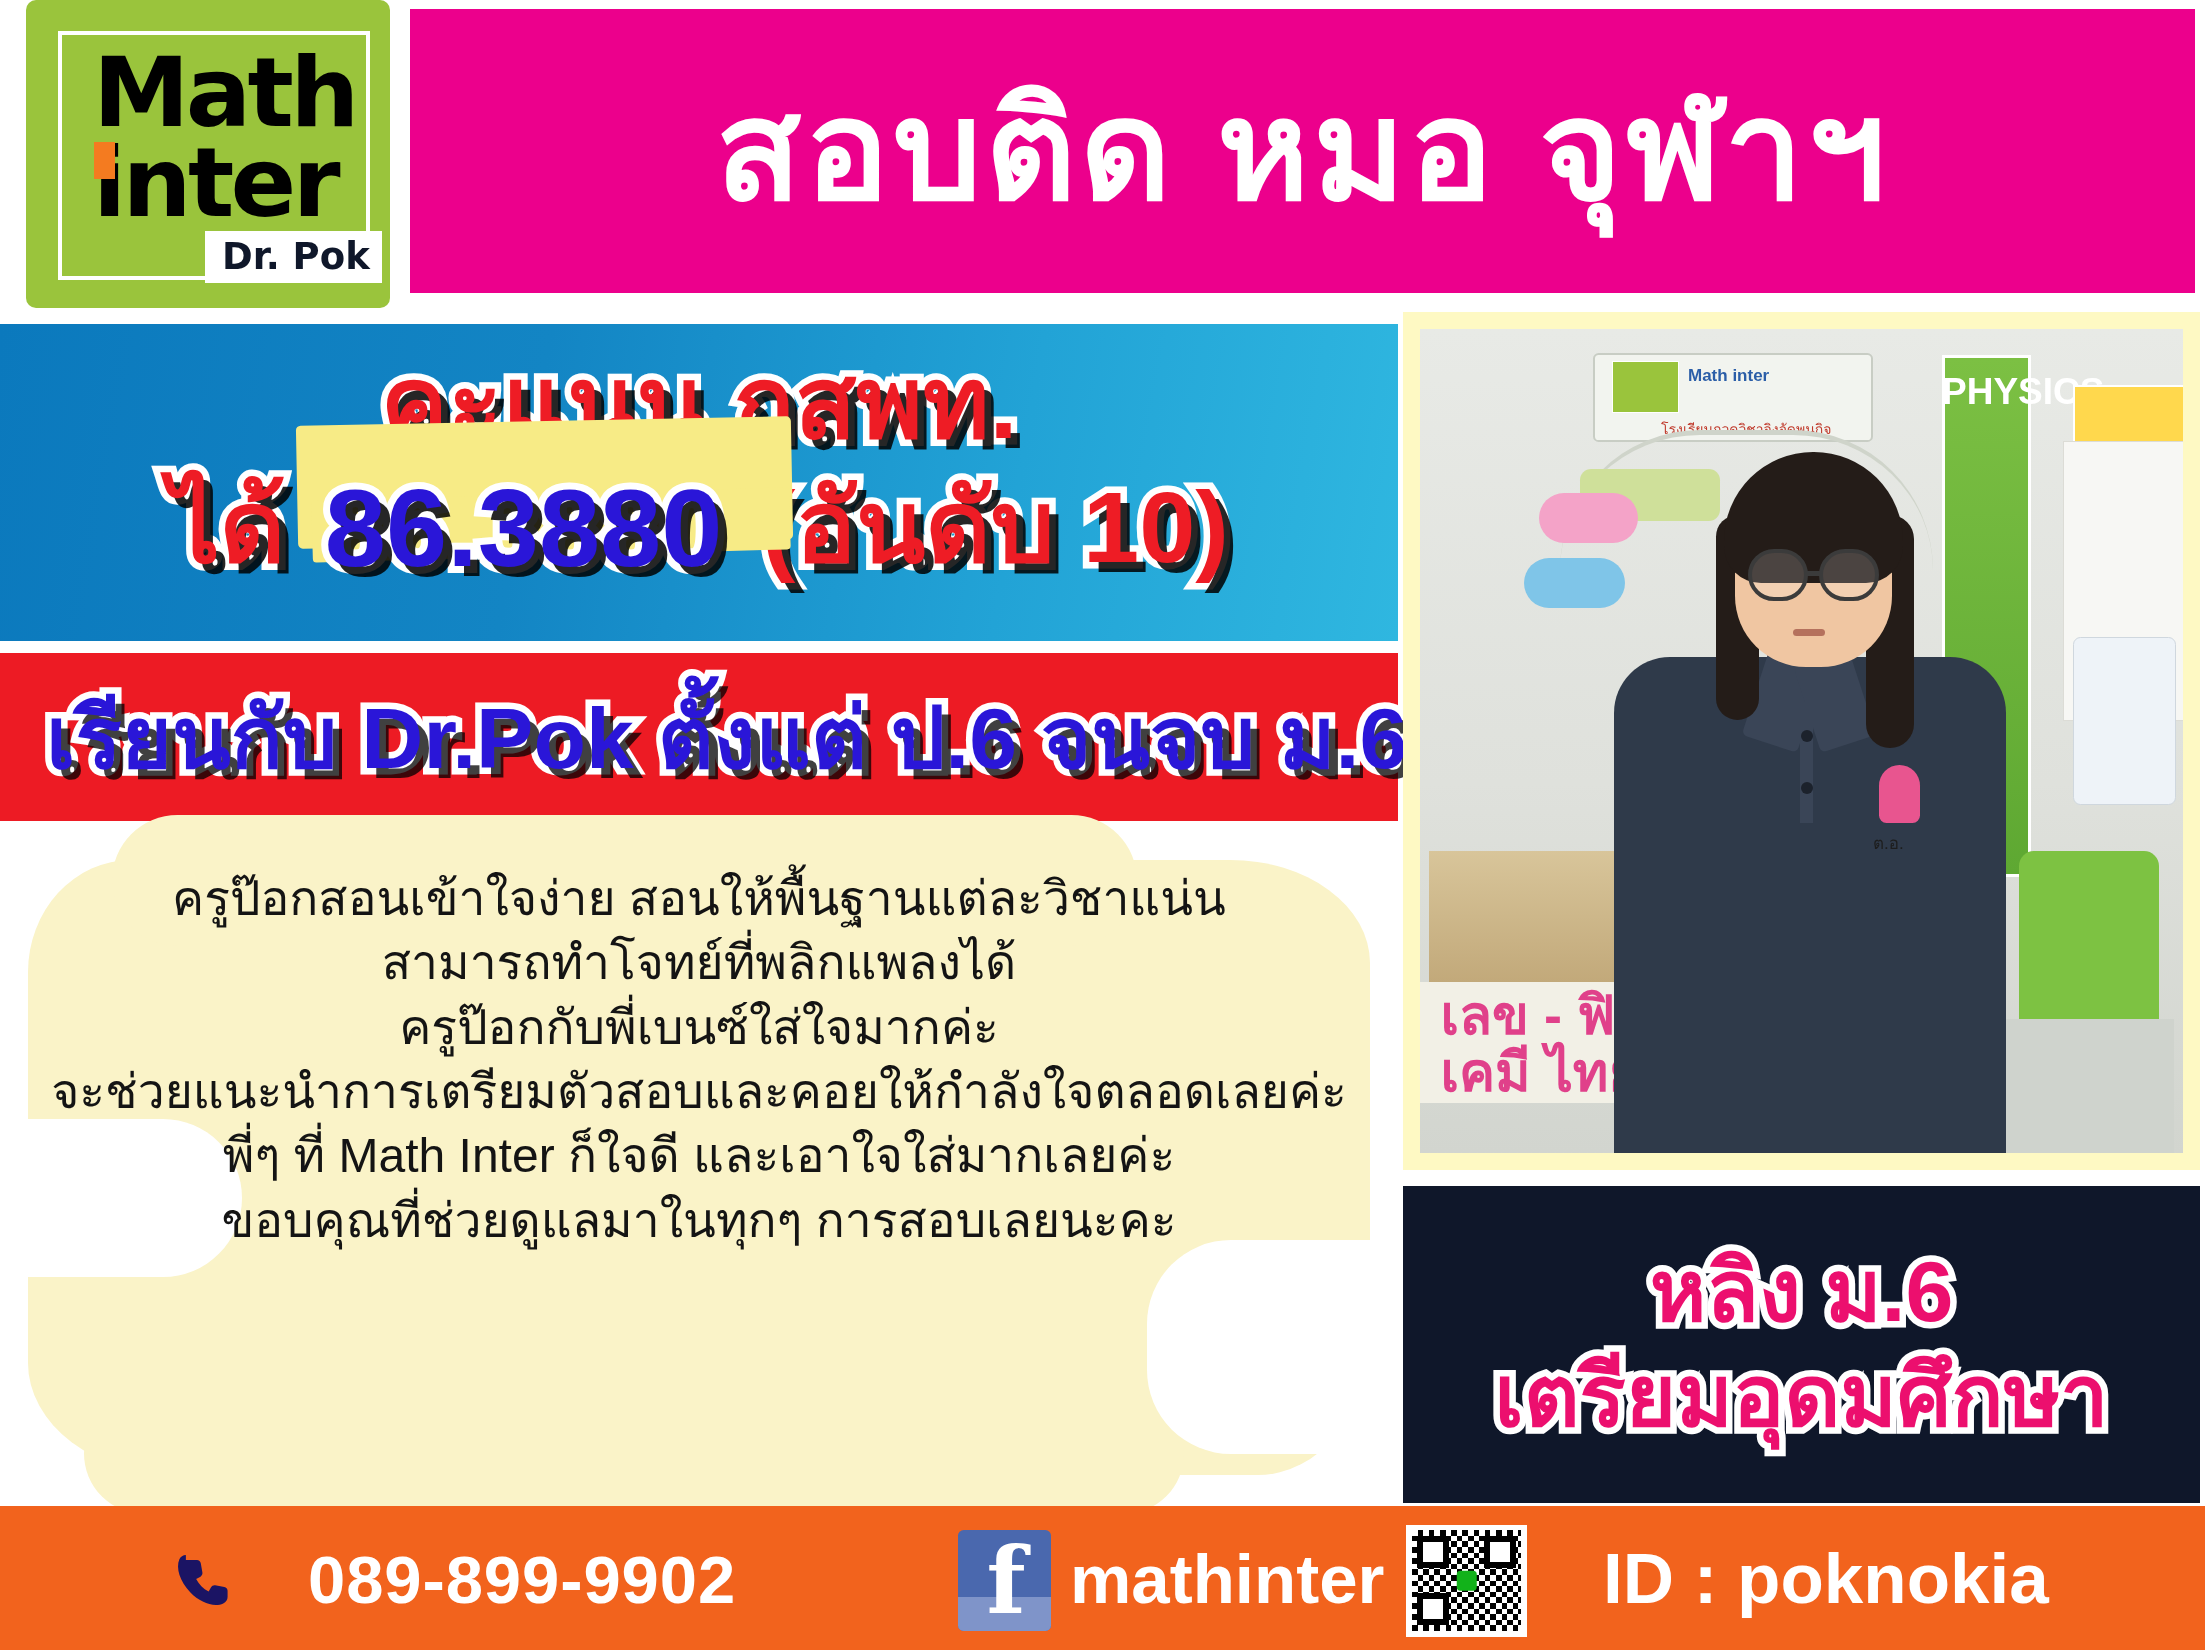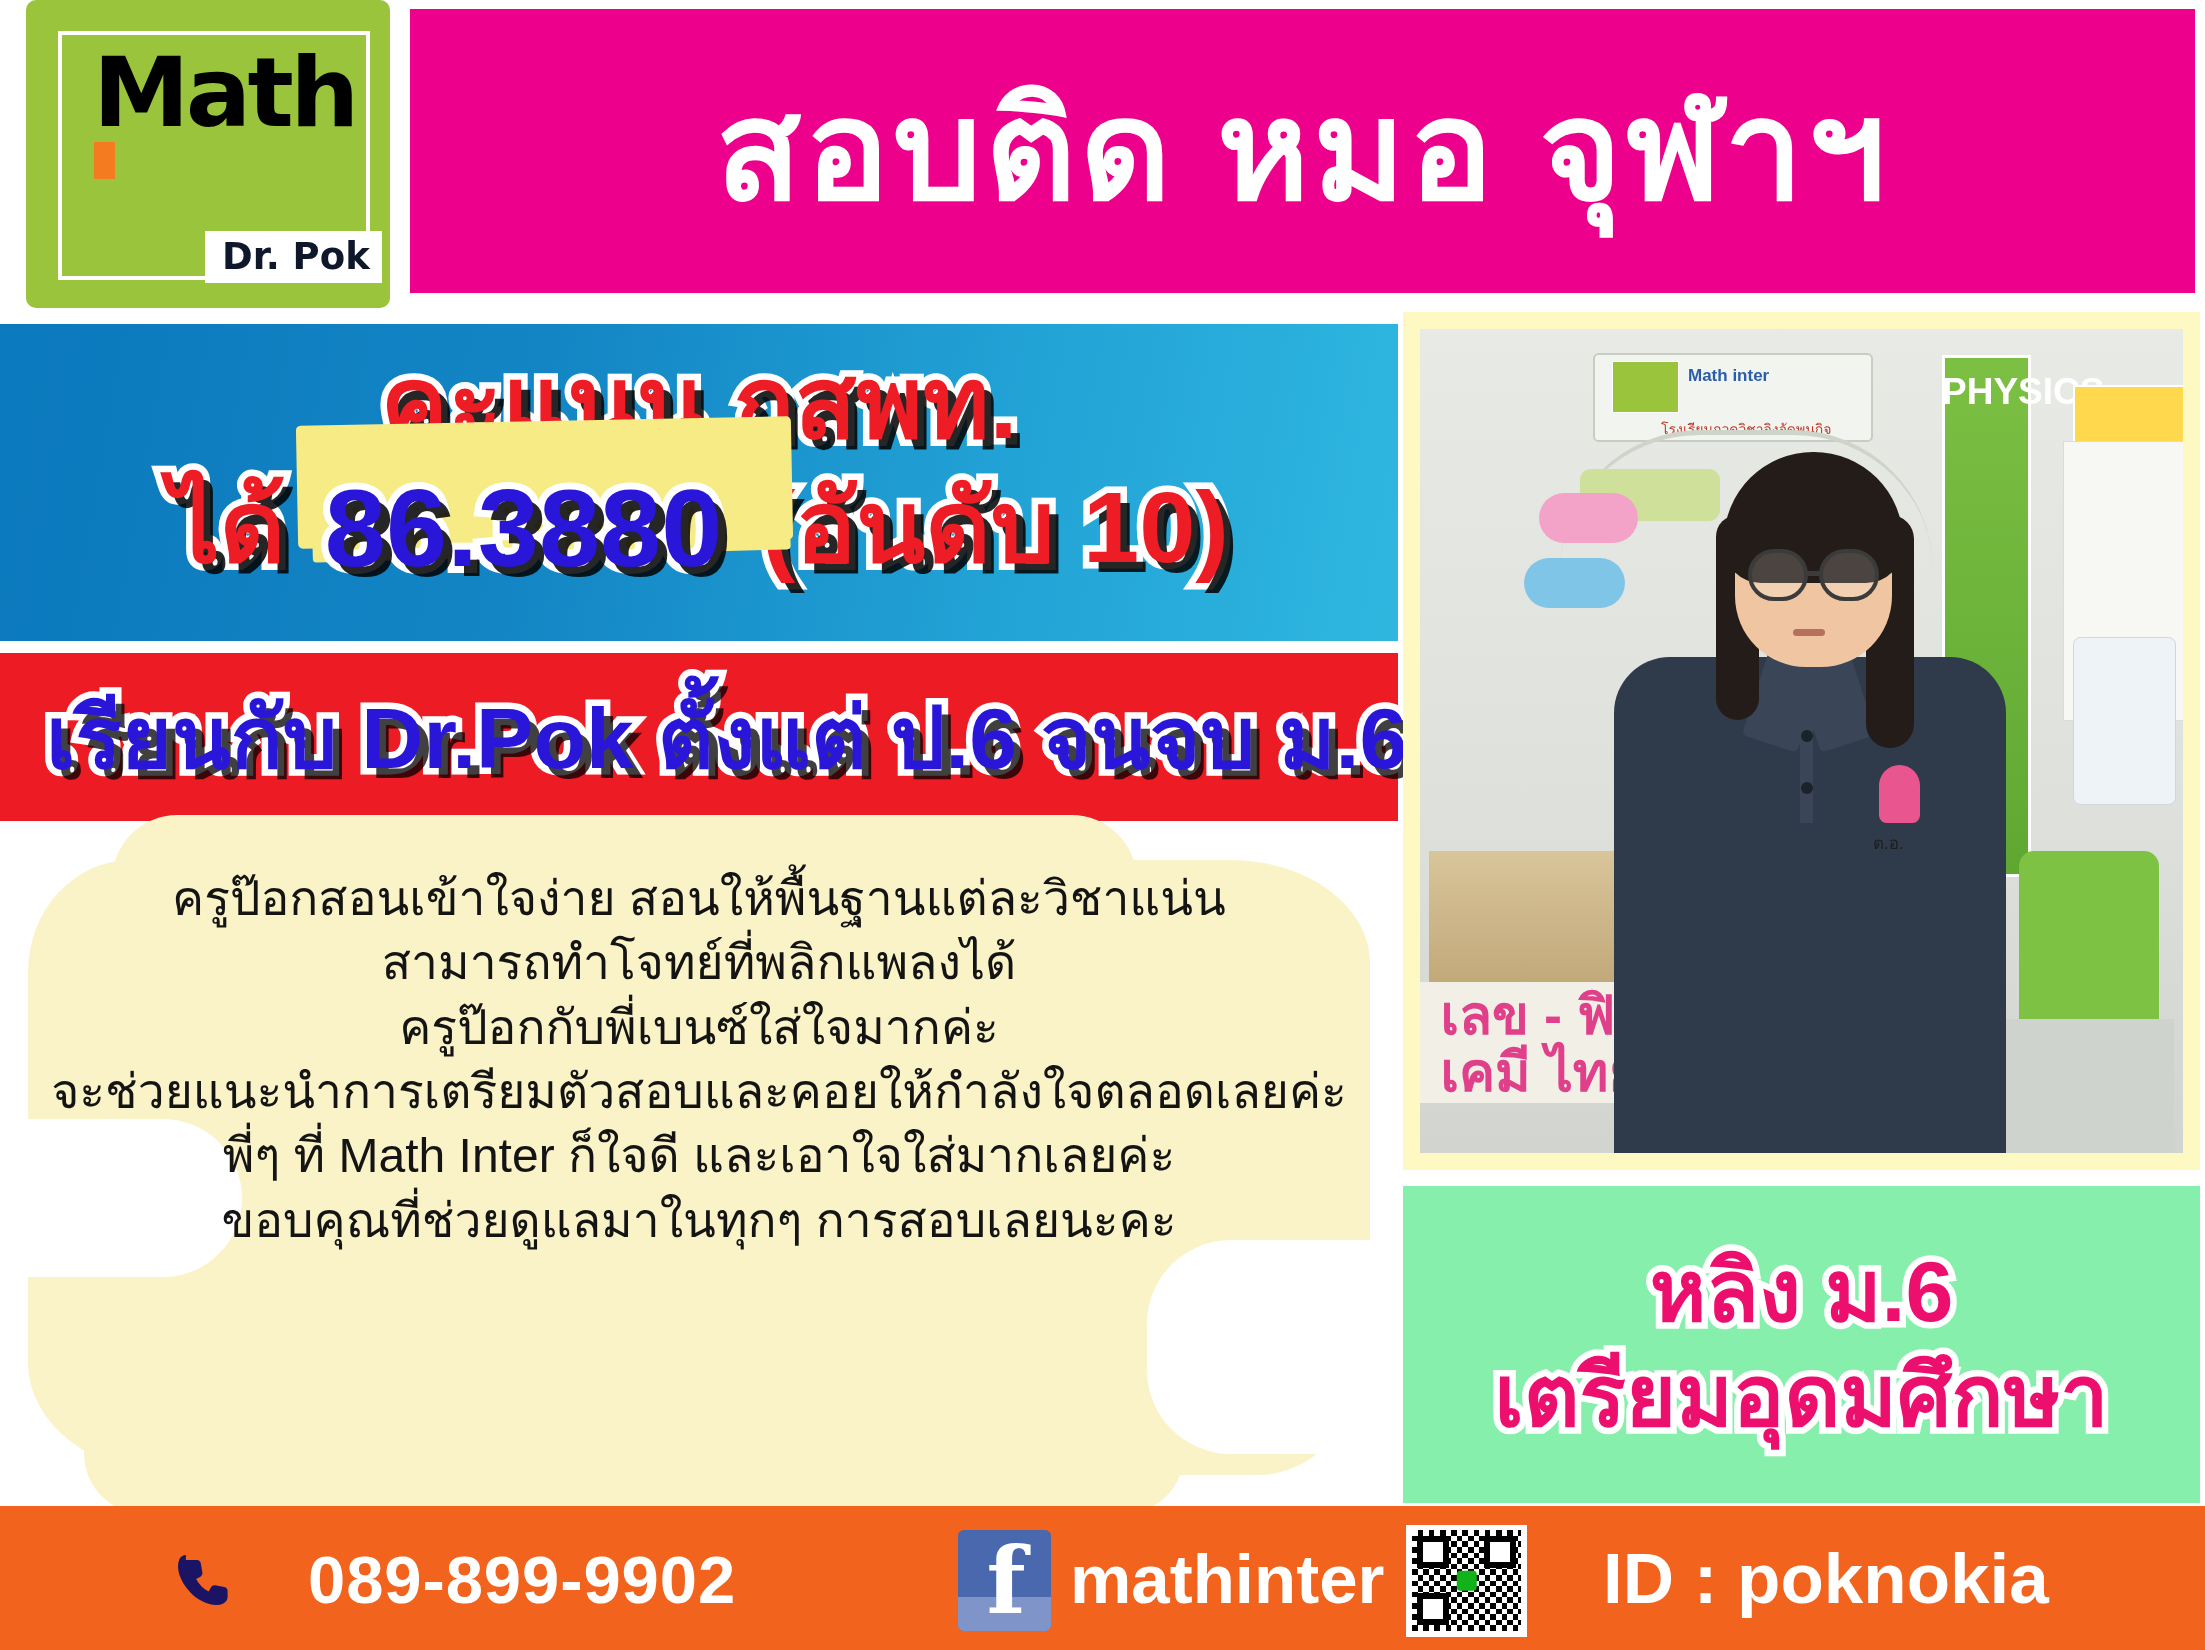--- a/index.html
+++ b/index.html
@@ -307,21 +307,21 @@
     background:#e8558f; border-radius:20.5px 20.5px 7.5px 7.5px;
   }
   .pr-emblem-txt {
     position:absolute; left:453px; top:500px; color:#1d1d1d;
     font-size:17px; font-family:"Liberation Sans",sans-serif;
   }
 
   
   .green-panel {
     position:absolute; left:1403px; top:1186px; width:797px; height:317px;
-    background:#86efac;
+    background:#0f172a;
     display:flex; flex-direction:column; align-items:center; justify-content:center;
     gap:3.7px;
   }
   .gp-line {
     font-family:"Liberation Sans", sans-serif;
     font-weight:bold;
     color:#ec0f6e;
     font-size:86px;
     line-height:1.18;
     -webkit-text-stroke:13px #ffffff;
@@ -381,20 +381,21 @@
   }
 </style>
 </head>
 <body>
 
 <div class="poster">
 
   <div class="logo-box">
     <div class="logo-inner"></div>
     <div class="logo-math">Math</div>
+    <div class="logo-inter">inter</div>
     <div class="logo-i-dot"></div>
     <div class="logo-drpok-bg"></div>
     <div class="logo-drpok">Dr. Pok</div>
   </div>
 
   <div class="header-band">
     <div class="header-title">สอบติด หมอ จุฬาฯ</div>
   </div>
 
   <div class="score-panel">

